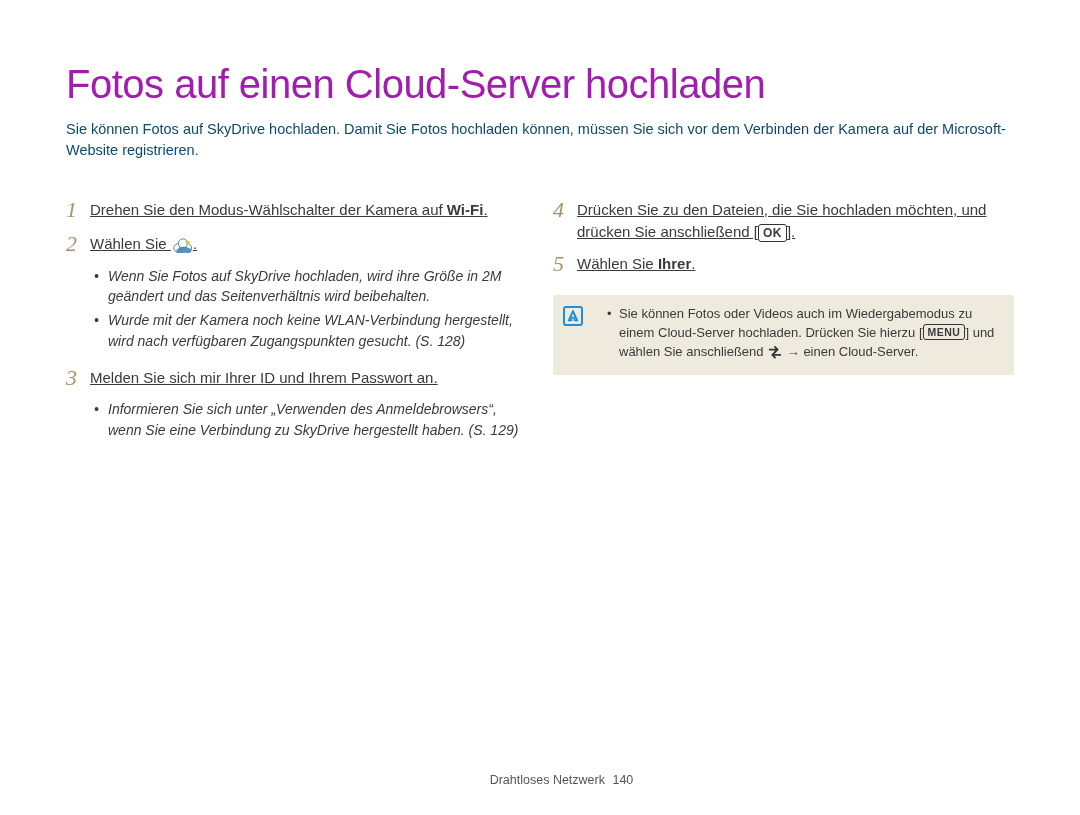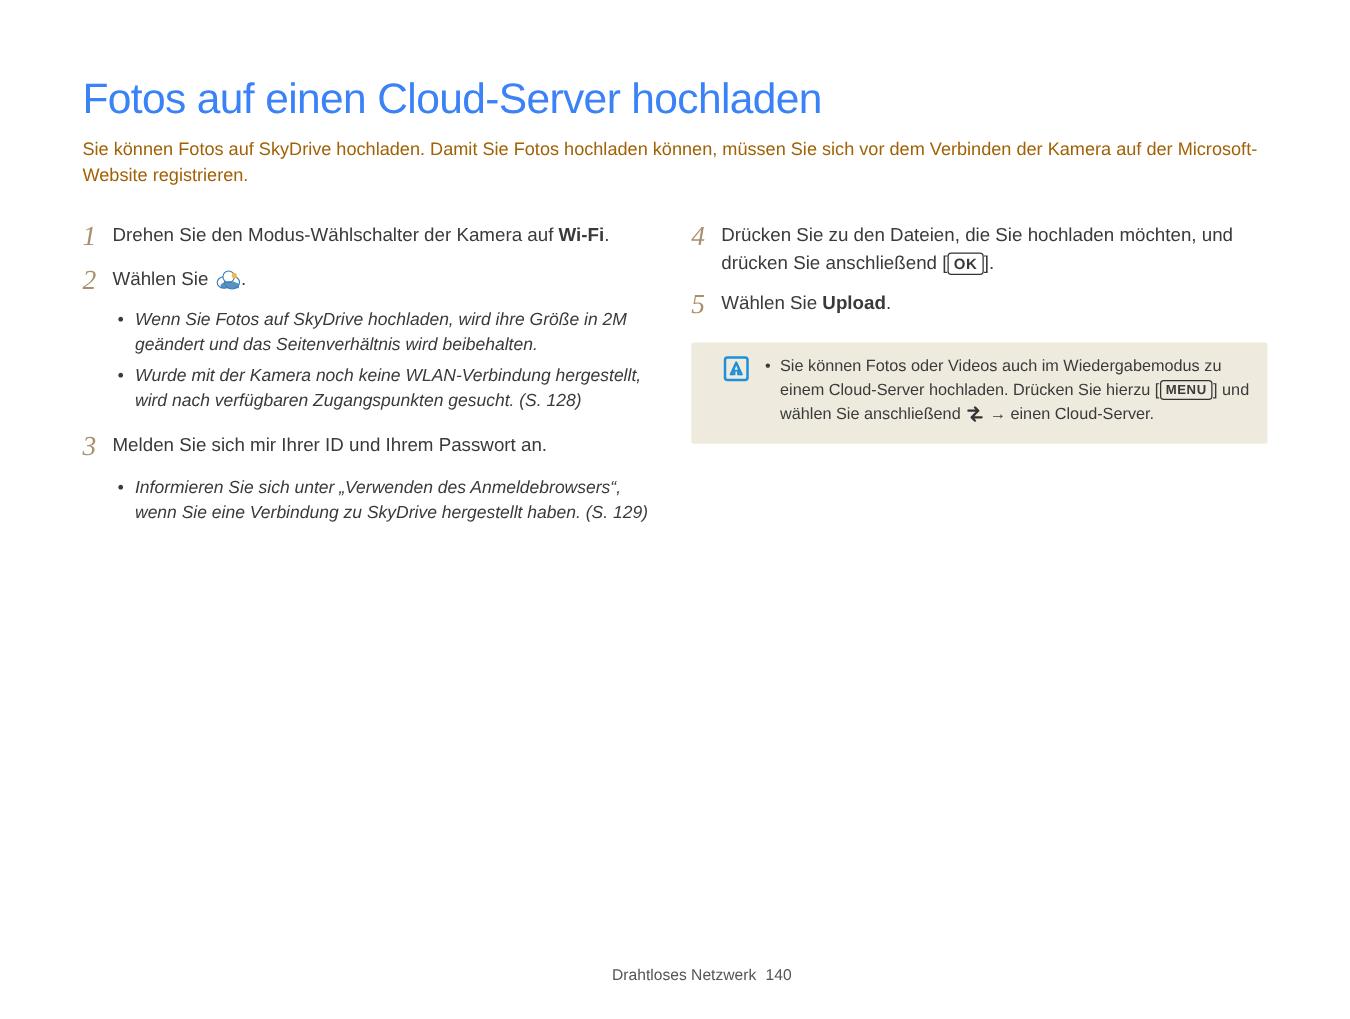--- a/index.html
+++ b/index.html
@@ -11,31 +11,31 @@
     color: #3a3a3a;
     font-size: 15px;
     line-height: 1.45;
   }
   .page {
     padding: 55px 66px 0 66px;
     position: relative;
     height: 815px;
   }
   h1.title {
-    color: #3b82f6;
+    color: #a21caf;
     font-weight: 400;
-    font-size: 34px;
+    font-size: 40px;
     letter-spacing: -0.5px;
     margin-bottom: 6px;
     font-stretch: condensed;
   }
   .intro {
     font-size: 14.5px;
-    color: #a16207;
-    margin-bottom: 24px;
+    color: #0c4a6e;
+    margin-bottom: 36px;
   }
   .columns {
     display: flex;
     gap: 26px;
   }
   .col {
     flex: 1 1 0;
     min-width: 0;
   }
   .step {
@@ -47,20 +47,21 @@
     font-size: 22px;
     font-style: italic;
     font-family: "Times New Roman", Times, serif;
     width: 24px;
     flex-shrink: 0;
     line-height: 1.2;
   }
   .step-body {
     font-size: 15px;
     padding-top: 2px;
+    text-decoration: underline;
   }
   .step-body .bold { font-weight: 700; }
   .sub-bullets {
     list-style: none;
     margin: 6px 0 14px 28px;
     font-size: 14px;
   }
   .sub-bullets li {
     position: relative;
     padding-left: 14px;
@@ -102,23 +103,23 @@
     font-size: 10.5px;
     font-weight: 800;
     line-height: 14px;
     vertical-align: 1px;
     letter-spacing: 0.5px;
   }
   .note-box {
     background: #eeeade;
     border-radius: 2px;
     margin-top: 18px;
-    padding: 10px 14px 10px 26px;
-    display: flex;
-    gap: 13px;
+    padding: 10px 14px 10px 10px;
+    display: flex;
+    gap: 24px;
     font-size: 13px;
     line-height: 1.45;
   }
   .note-icon {
     flex-shrink: 0;
     width: 20px;
     height: 20px;
     border: 2px solid #1f8fd8;
     border-radius: 3px;
     display: flex;
@@ -222,21 +223,21 @@
       <div class="step">
         <div class="step-num">4</div>
         <div class="step-body">
           <span>Drücken Sie zu den Dateien, die Sie hochladen möchten, und drücken Sie anschließend [</span><span class="ok-badge">OK</span><span>].</span>
         </div>
       </div>
 
       <div class="step">
         <div class="step-num">5</div>
         <div class="step-body">
-          <span>Wählen Sie </span><span class="bold">Upload</span><span>.</span>
+          <span>Wählen Sie </span><span class="bold">Ihrer</span><span>.</span>
         </div>
       </div>
 
       <div class="note-box">
         <div class="note-icon">
           <svg viewBox="0 0 16 16">
             <path d="M8 1 L2 14 L6 14 L6 10 L10 10 L10 14 L14 14 Z" fill="none" stroke="#1f8fd8" stroke-width="2" stroke-linejoin="round"></path>
             <path d="M3 14 L8 2 L13 14" fill="none" stroke="#1f8fd8" stroke-width="2" stroke-linecap="round" stroke-linejoin="round"></path>
             <line x1="6" y1="14" x2="6" y2="10" stroke="#1f8fd8" stroke-width="1.8"></line>
             <line x1="10" y1="14" x2="10" y2="10" stroke="#1f8fd8" stroke-width="1.8"></line>

